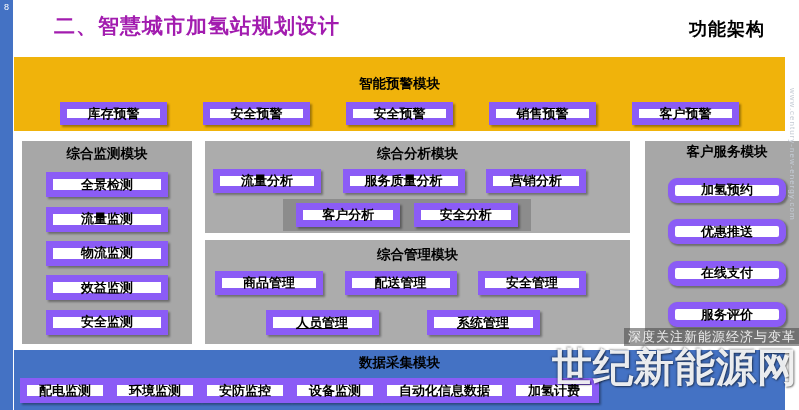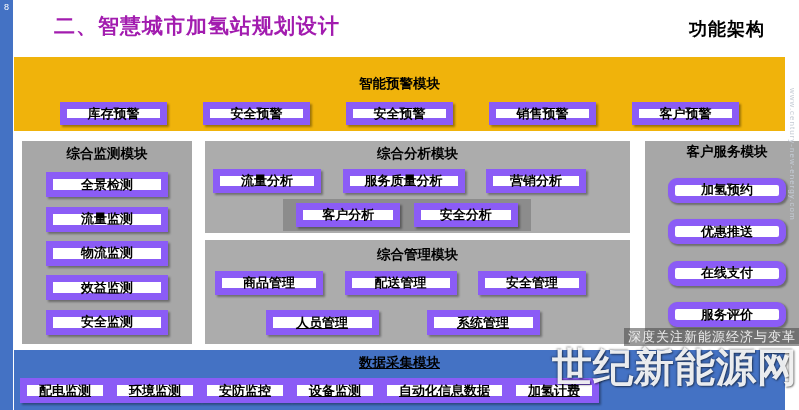--- a/index.html
+++ b/index.html
@@ -82,21 +82,20 @@
   .right-panel {
     position:absolute; left:645px; top:141px; width:164px; height:203px;
     background:#A7A7A7; display:flex; flex-direction:column; padding-top:2px;
   }
   .right-panel .wbox { width:118px; height:25px;border-radius:9px; }
 
   
   .blue-banner {
     position:absolute; left:14px; top:350px; width:771px; height:60px;
     background:#4472C4;
-    text-decoration:underline;
   }
   .blue-banner .panel-title { padding-top:4px; }
   .blue-row { display:flex; justify-content:flex-start; margin-top:6px; padding:0 6px; }
   .blue-row .wbox { height:25px; padding:0 12px; }
 
   
   .wm-tagline {
     position:absolute; left:624px; top:328px; z-index:5;
     font-size:13px; color:#ececec; background:rgba(70,70,70,0.55);
     padding:0 4px; letter-spacing:1px; white-space:nowrap;

